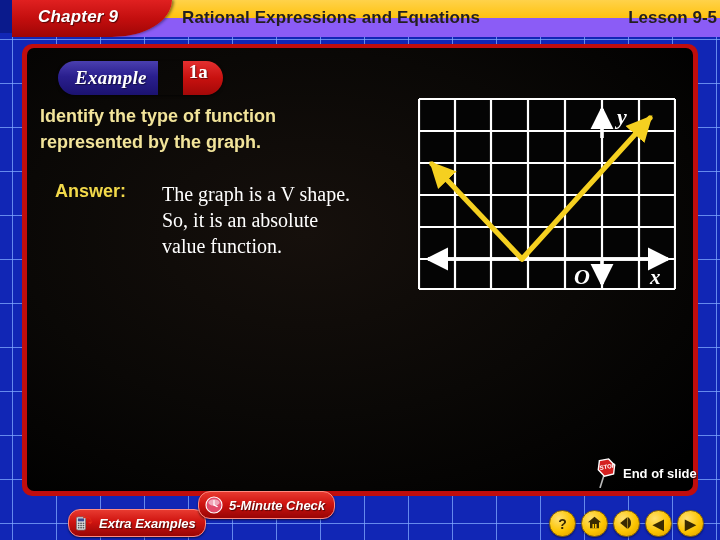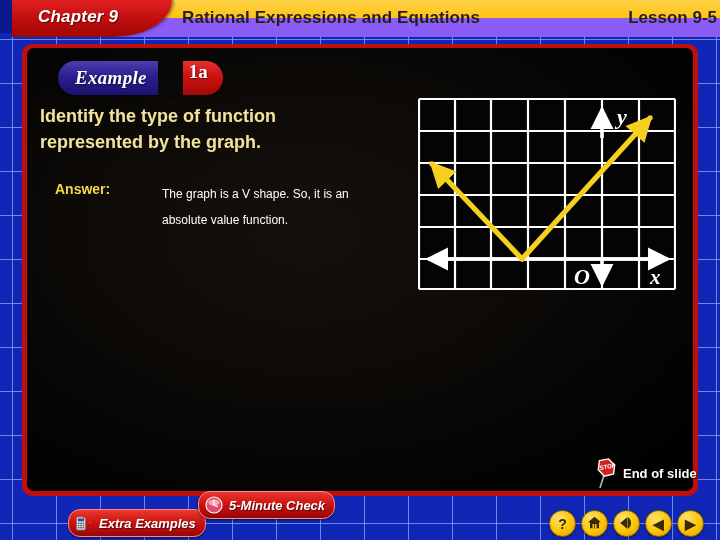--- a/index.html
+++ b/index.html
@@ -163,31 +163,32 @@
   #answer-block {
     position: absolute;
     left: 55px; top: 181px;
     width: 345px;
     z-index: 12;
   }
   #answer-label {
     position: absolute;
     left: 0; top: 0;
     color: #f2d94a;
-    font-size: 14px;
+    font-size: 18px;
     font-weight: bold;
     white-space: nowrap;
   }
   #answer-text {
     position: absolute;
     left: 107px; top: 0;
     width: 190px;
     color: #ffffff;
-    font-size: 12px;
+    font-size: 20px;
     line-height: 26px;
+    font-family: Liberation Serif, serif;
   }
 
   
   #graph {
     position: absolute;
     left: 418px; top: 98px;
     width: 258px; height: 192px;
     z-index: 12;
   }
 

